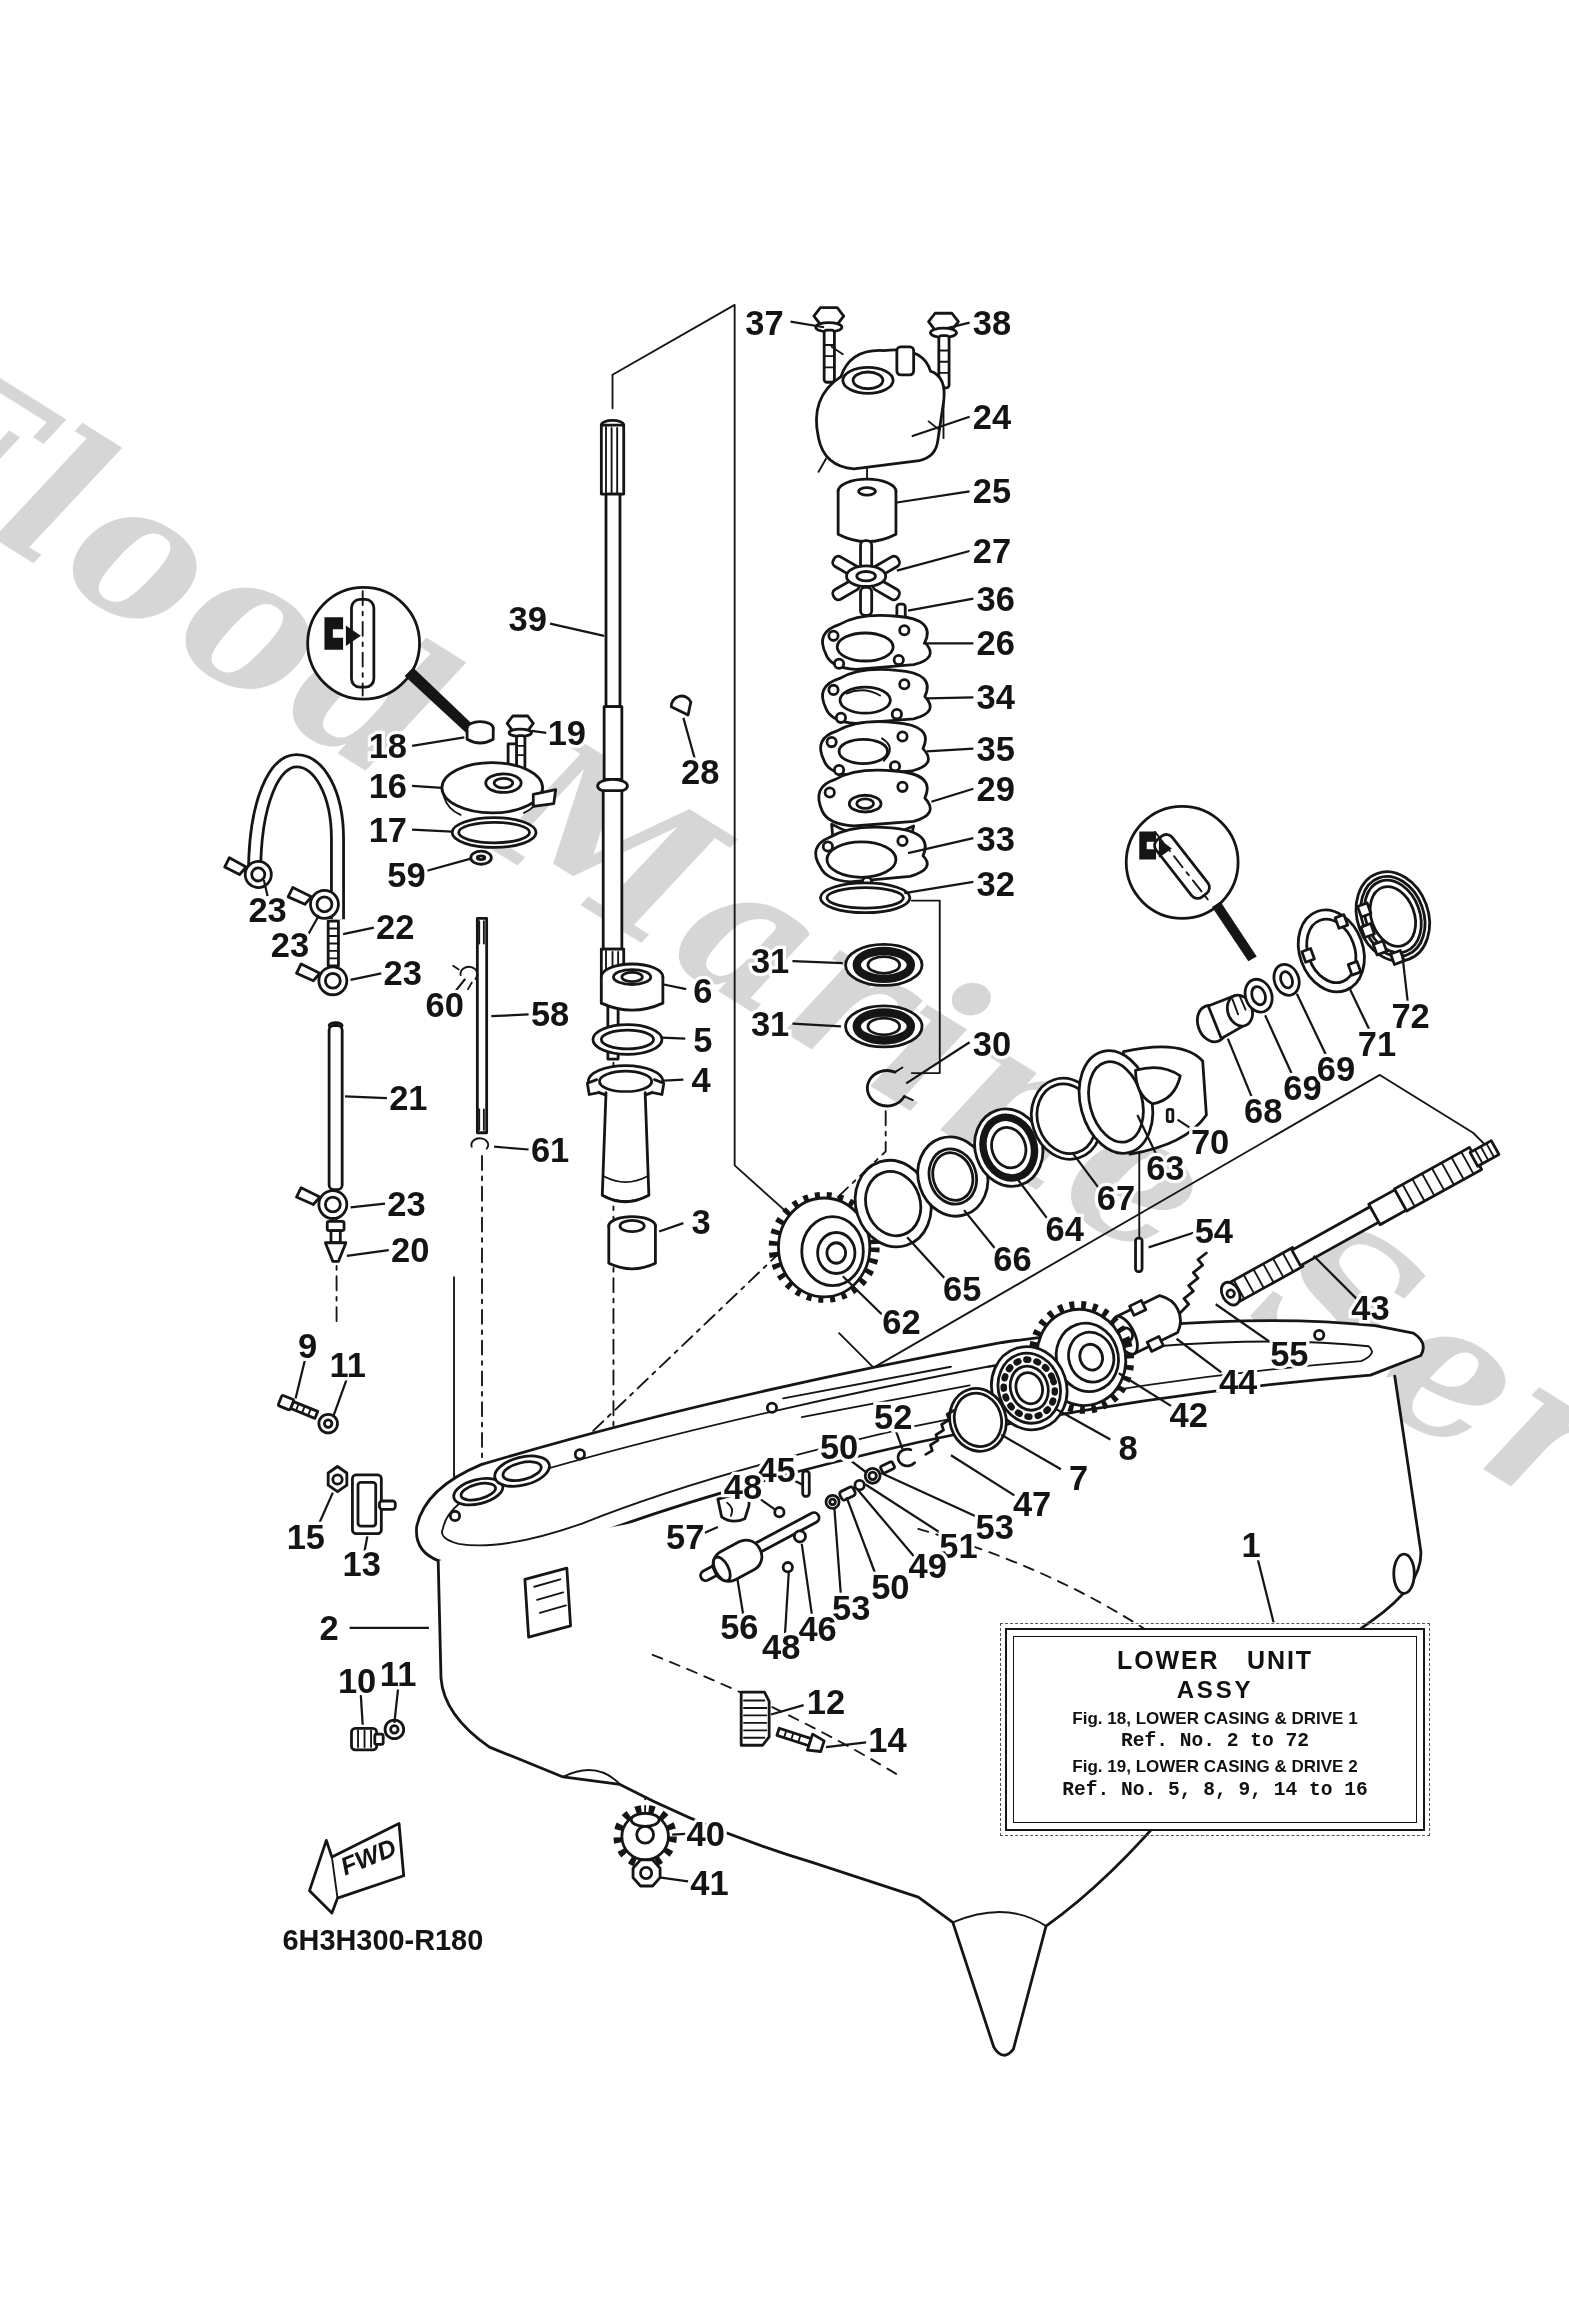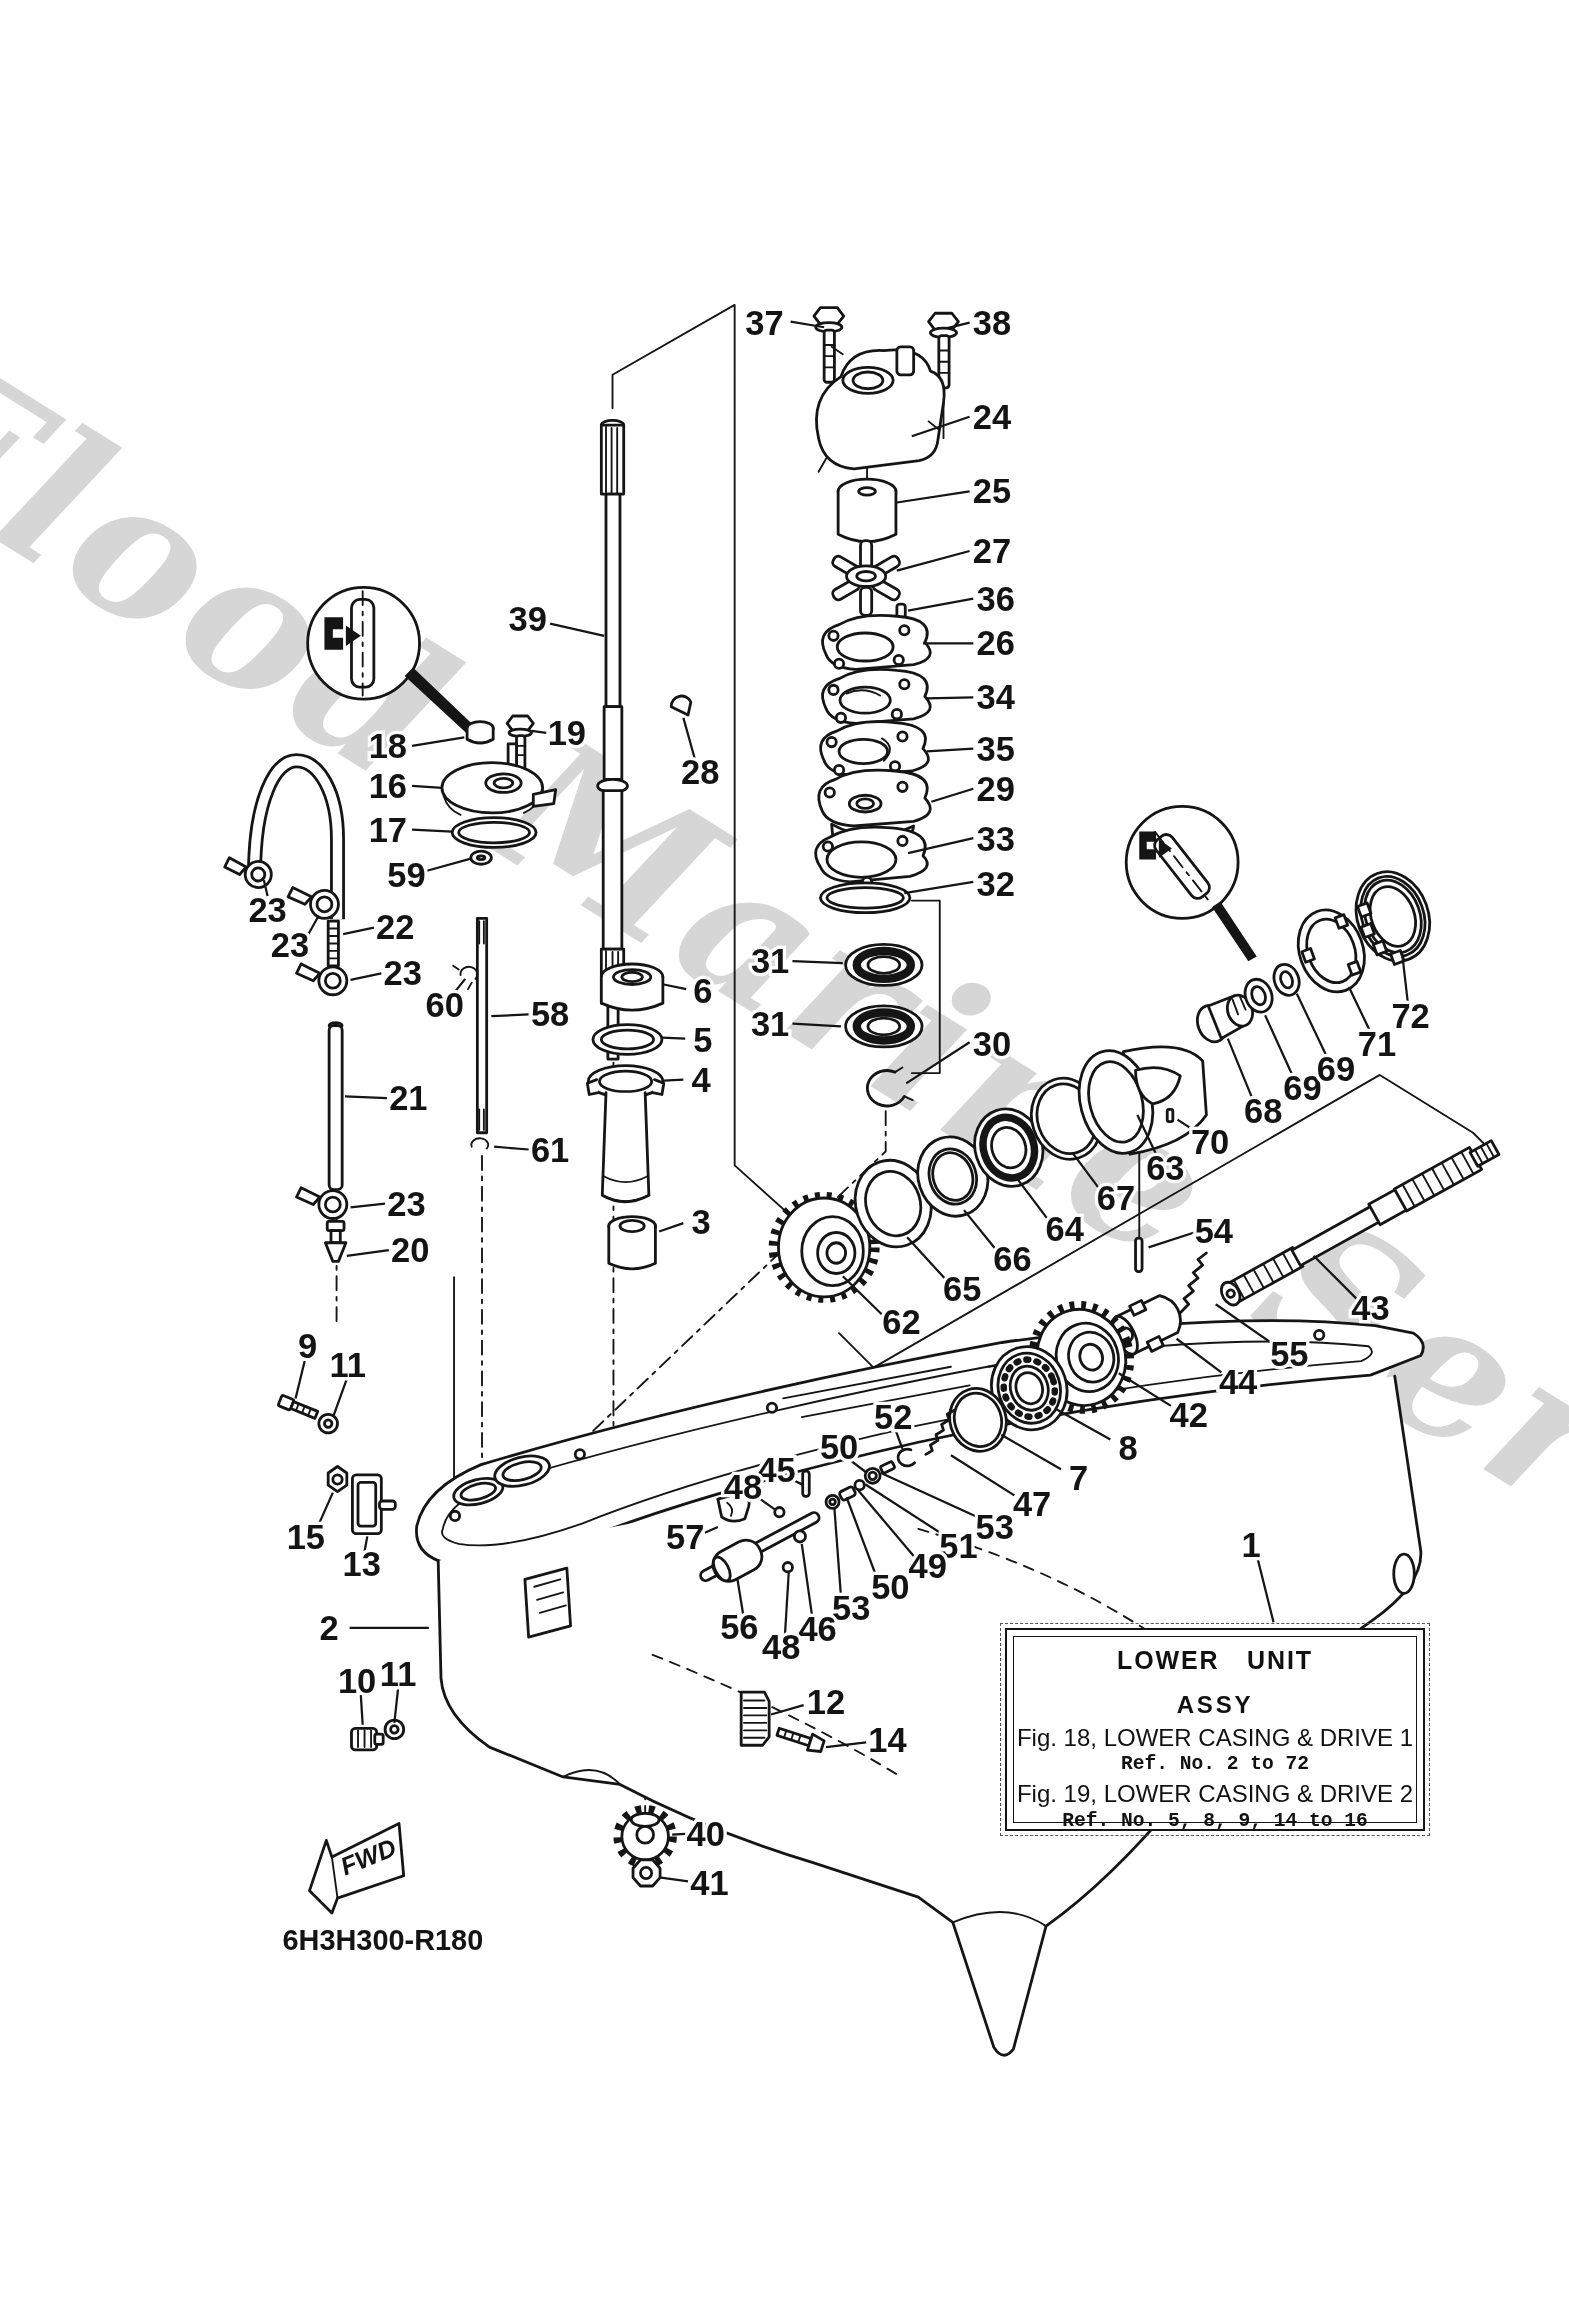--- a/index.html
+++ b/index.html
@@ -20,22 +20,22 @@
        text-anchor:middle;paint-order:stroke;stroke:#fff;stroke-width:7;}
   .code{font-family:"Liberation Sans",sans-serif;font-size:31px;font-weight:700;fill:#141414;}
   .fwd{font-family:"Liberation Sans",sans-serif;font-size:27px;font-weight:700;fill:#141414;font-style:italic;}
   
   .info-outer{position:absolute;left:1005px;top:1628px;width:416px;height:199px;background:#fff;
        border:2.8px solid #151515;outline:1.9px dashed #555;outline-offset:4.7px;z-index:3;}
   .info-inner{position:absolute;left:5.6px;top:5.6px;right:5.6px;bottom:5.6px;border:1.9px solid #151515;
        display:flex;flex-direction:column;align-items:center;justify-content:flex-start;
        padding-top:9.3px;box-sizing:border-box;}
   .info-title{font-size:25px;font-weight:700;letter-spacing:1.9px;word-spacing:18.6px;color:#111;}
-  .info-assy{font-size:24px;font-weight:700;letter-spacing:2.8px;margin-top:16px;color:#111;}
-  .info-line{font-size:24px;font-weight:400;margin-top:4.7px;color:#111;white-space:nowrap;}
+  .info-assy{font-size:24px;font-weight:700;letter-spacing:2.8px;margin-top:1px;color:#111;}
+  .info-line{font-size:17px;font-weight:700;margin-top:4.7px;color:#111;white-space:nowrap;}
   .info-ref{font-size:19.6px;font-weight:700;margin-top:1.9px;color:#111;white-space:nowrap;font-family:Liberation Mono, monospace;}
 </style>
 </head>
 <body>
 
 <div class="page">
 
   <div class="watermark">Flood Marine Services</div>
 
   <svg id="diagram" viewBox="0 0 1684 2481" width="1570" height="2313">

